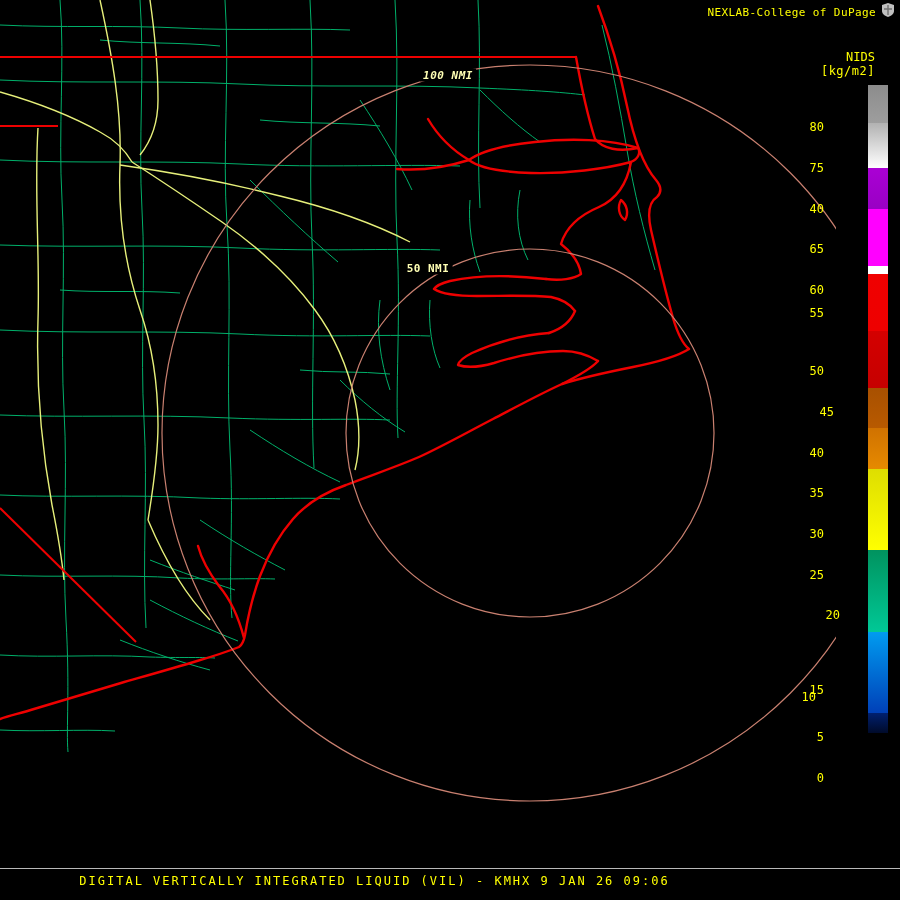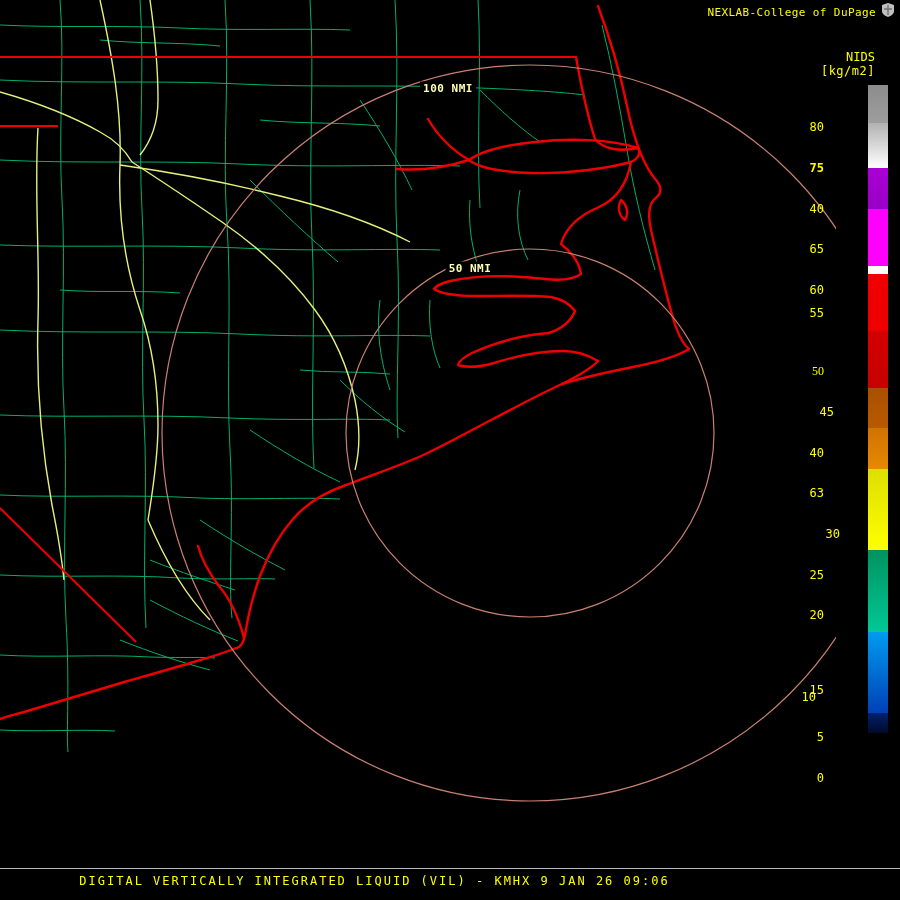--- a/index.html
+++ b/index.html
@@ -23,22 +23,22 @@
   .units { top:64px; right:25px; color:var(--label-yellow,#ff0); font-size:12px; letter-spacing:.5px; }
 
   .cb-panel { left:836px; top:80px; width:64px; height:730px; background:var(--background,#000); }
   .cb-bar   { left:868px; top:85px; width:20px; height:720px; }
   .cb-ticks { left:0; top:0; width:862px; height:900px; pointer-events:none; }
   .cbtick   { position:absolute; right:0; transform:translateY(-50%); color:var(--label-yellow,#ff0); font-size:12px; }
 
   .ring-label { position:absolute; transform:translate(-50%,-50%); background:var(--background,#000);
                 color:var(--ring-label,#ffffb4); font-size:11px; font-weight:bold; padding:0 3px;
                 letter-spacing:.5px; white-space:nowrap; }
-  .ring-label.outer { left:448px; top:88px; }
-  .ring-label.inner { left:470px; top:268px; }
+  .ring-label.outer { left:448px; top:75px;font-style:italic; }
+  .ring-label.inner { left:428px; top:268px; }
 
   .footer-line { left:0; top:868px; width:900px; height:1px; background:var(--divider,#b9b9b9); }
   .caption { left:0; top:874px; width:749px; text-align:center; color:var(--label-yellow,#ff0);
              font-size:12px; letter-spacing:2px; white-space:nowrap; }
 </style>
 </head>
 <body>
 
 <svg class="map-svg" width="900" height="900" viewBox="0 0 900 900">
 
@@ -122,32 +122,32 @@
 <svg class="overlay logo" width="16" height="16" viewBox="0 0 16 16">
   <path d="M8,1 L14,3 L14,9 C14,12 11,14 8,15 C5,14 2,12 2,9 L2,3 Z" fill="#c0c0c0"></path>
   <path d="M8,3 L8,13 M4,7 L12,7" stroke="#707070" stroke-width="1.4" fill="none"></path>
 </svg>
 <div class="overlay nids">NIDS</div>
 <div class="overlay units">[kg/m2]</div>
 
 <div class="overlay cb-bar" id="cbbar" style="background: linear-gradient(rgb(140, 140, 140) 0%, rgb(158, 158, 158) 5.31%, rgb(178, 178, 178) 5.31%, rgb(255, 255, 255) 11.53%, rgb(170, 0, 212) 11.53%, rgb(153, 0, 196) 17.18%, rgb(255, 0, 255) 17.18%, rgb(255, 0, 255) 25.08%, rgb(255, 255, 255) 25.08%, rgb(255, 255, 255) 26.21%, rgb(240, 0, 0) 26.21%, rgb(238, 0, 0) 34.12%, rgb(212, 0, 0) 34.12%, rgb(198, 0, 0) 42.03%, rgb(168, 80, 0) 42.03%, rgb(184, 90, 0) 47.68%, rgb(208, 114, 0) 47.68%, rgb(230, 138, 0) 53.33%, rgb(222, 222, 0) 53.33%, rgb(255, 255, 0) 64.63%, rgb(0, 147, 95) 64.63%, rgb(0, 200, 150) 75.93%, rgb(0, 156, 240) 75.93%, rgb(0, 64, 184) 87.23%, rgb(0, 32, 112) 87.23%, rgb(0, 10, 40) 90.06%, rgb(0, 0, 0) 90.06%, rgb(0, 0, 0) 100%);"></div>
 <div class="overlay cb-ticks" id="cbticks">
     <div class="cbtick" style="top: 127.305px; right: 38px;">80</div>
-    <div class="cbtick" style="top: 167.983px; right: 38px; font-weight: bold;">75</div>
+    <div class="cbtick" style="top: 167.983px; right: 38px;">75</div>
     <div class="cbtick" style="top: 208.661px; right: 38px;">40</div>
     <div class="cbtick" style="top: 249.339px; right: 38px;">65</div>
     <div class="cbtick" style="top: 290.017px; right: 38px;">60</div>
     <div class="cbtick" style="top: 313px; right: 38px;">55</div>
-    <div class="cbtick" style="top: 371.373px; right: 38px; font-family: Liberation Serif, serif;">50</div>
+    <div class="cbtick" style="top: 371.373px; right: 38px;">50</div>
     <div class="cbtick" style="top: 412.051px; right: 28px;">45</div>
     <div class="cbtick" style="top: 452.729px; right: 38px;">40</div>
-    <div class="cbtick" style="top: 493.407px; right: 38px;">63</div>
-    <div class="cbtick" style="top: 534.085px; right: 22px;">30</div>
+    <div class="cbtick" style="top: 493.407px; right: 38px;">35</div>
+    <div class="cbtick" style="top: 534.085px; right: 38px;">30</div>
     <div class="cbtick" style="top: 574.763px; right: 38px;">25</div>
-    <div class="cbtick" style="top: 615.441px; right: 38px;">20</div>
+    <div class="cbtick" style="top: 615.441px; right: 22px;">20</div>
     <div class="cbtick" style="top: 656.119px; right: 38px; margin-top: 34px;">15</div>
     <div class="cbtick" style="top: 696.797px; right: 46px;">10</div>
     <div class="cbtick" style="top: 737.475px; right: 38px;">5</div>
     <div class="cbtick" style="top: 778.153px; right: 38px;">0</div>
   </div>
 
 <div class="ring-label outer">100 NMI</div>
 <div class="ring-label inner">50 NMI</div>
 
 <div class="overlay footer-line"></div>

